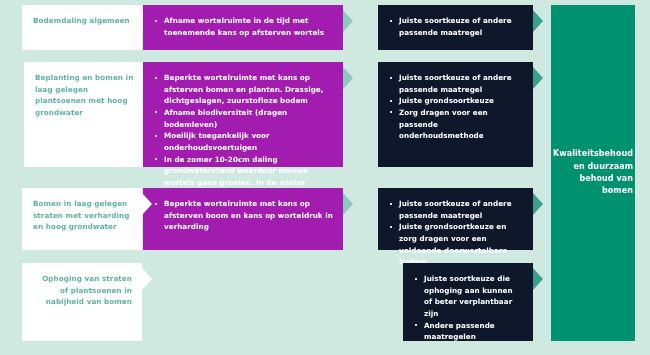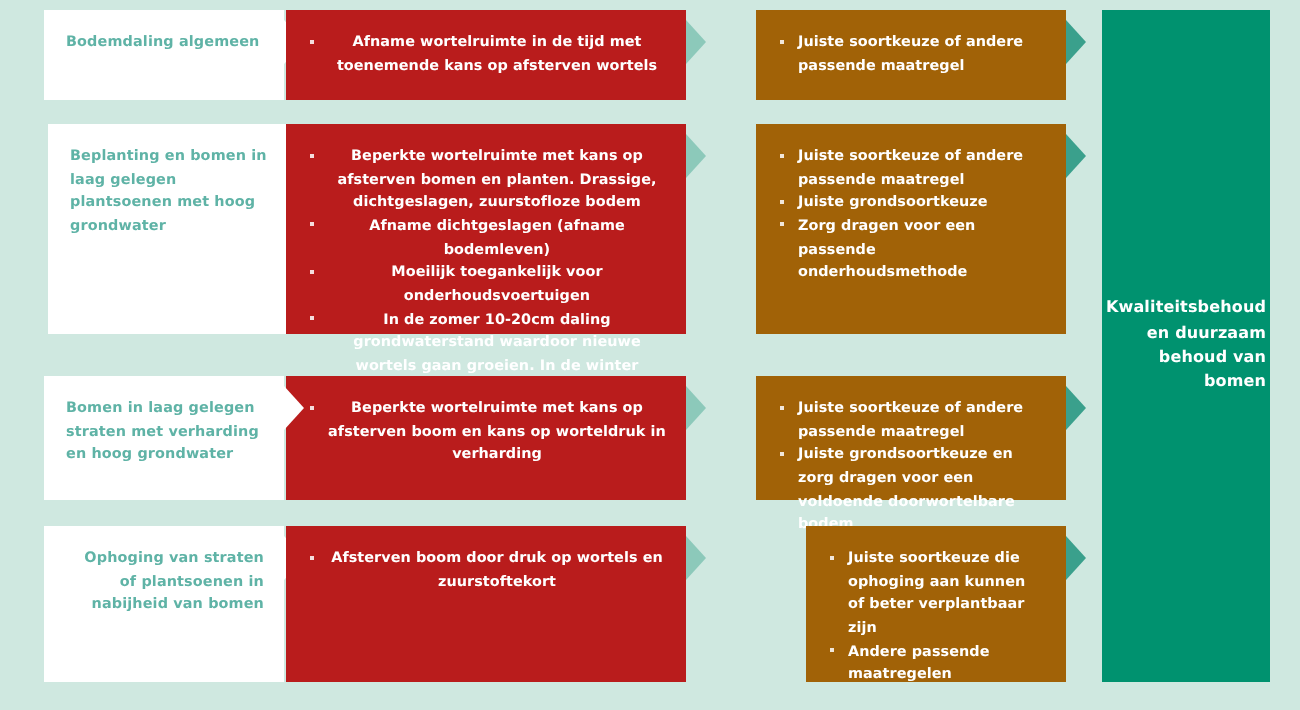--- a/index.html
+++ b/index.html
@@ -53,32 +53,31 @@
   .col-cause .txt {
     color: #5fb3a6;
     font-size: 7.2px;
     line-height: 1.62;
     font-weight: 600;
     letter-spacing: .01em;
   }
 
   
   .col-effect .body {
-    background: #b91c1c;
-    text-align: center;
+    background: #a21caf;
   }
   .col-effect .tip {
     border-top: 11px solid transparent;
     border-bottom: 11px solid transparent;
     border-left: 10px solid #8cc9ba;
   }
 
   
   .col-measure .body {
-    background: #a16207;
+    background: #0f172a;
   }
   .col-measure .tip {
     border-top: 11px solid transparent;
     border-bottom: 11px solid transparent;
     border-left: 10px solid #3aa08c;
   }
 
   
   ul.blist {
     margin: 0;
@@ -159,21 +158,21 @@
     <div class="body">
       <div class="txt">Beplanting en bomen in laag gelegen plantsoenen met hoog grondwater</div>
     </div>
     <div class="tip"></div>
   </div>
 
   <div class="chev col-effect" style="left:143px; top:62px; width:200px; height:105px;">
     <div class="body">
       <ul class="blist">
         <li>Beperkte wortelruimte met kans op afsterven bomen en planten. Drassige, dichtgeslagen, zuurstofloze bodem</li>
-        <li>Afname dichtgeslagen (afname bodemleven)</li>
+        <li>Afname biodiversiteit (dragen bodemleven)</li>
         <li>Moeilijk toegankelijk voor onderhoudsvoertuigen</li>
         <li>In de zomer 10-20cm daling grondwaterstand waardoor nieuwe wortels gaan groeien. In de winter verhoging waardoor de pas gegroeide wortels weer afsterven omdat deze in het grondwater terecht komen (minimaal 30% wortelafname)</li>
       </ul>
     </div>
     <div class="tip"></div>
   </div>
 
   <div class="chev col-measure" style="left:378px; top:62px; width:155px; height:105px;">
     <div class="body">
       <ul class="blist">
@@ -211,28 +210,20 @@
     <div class="tip"></div>
   </div>
 
   <div class="chev col-cause" style="left:22px; top:263px; width:120px; height:78px;text-align:right;">
     <div class="body">
       <div class="txt">Ophoging van straten of plantsoenen in nabijheid van bomen</div>
     </div>
     <div class="tip"></div>
   </div>
 
-  <div class="chev col-effect" style="left:143px; top:263px; width:200px; height:78px;">
-    <div class="body">
-      <ul class="blist">
-        <li>Afsterven boom door druk op wortels en zuurstoftekort</li>
-      </ul>
-    </div>
-    <div class="tip"></div>
-  </div>
 
   <div class="chev col-measure" style="left:378px; top:263px; width:155px; height:78px;padding-left:25px;">
     <div class="body">
       <ul class="blist">
         <li>Juiste soortkeuze die ophoging aan kunnen of beter verplantbaar zijn</li>
         <li>Andere passende maatregelen</li>
       </ul>
     </div>
     <div class="tip"></div>
   </div>

